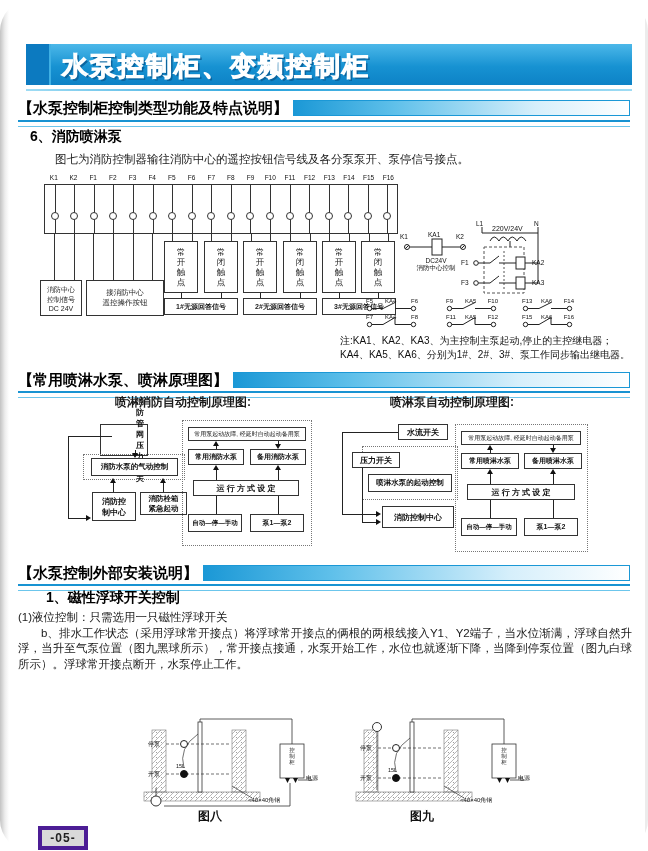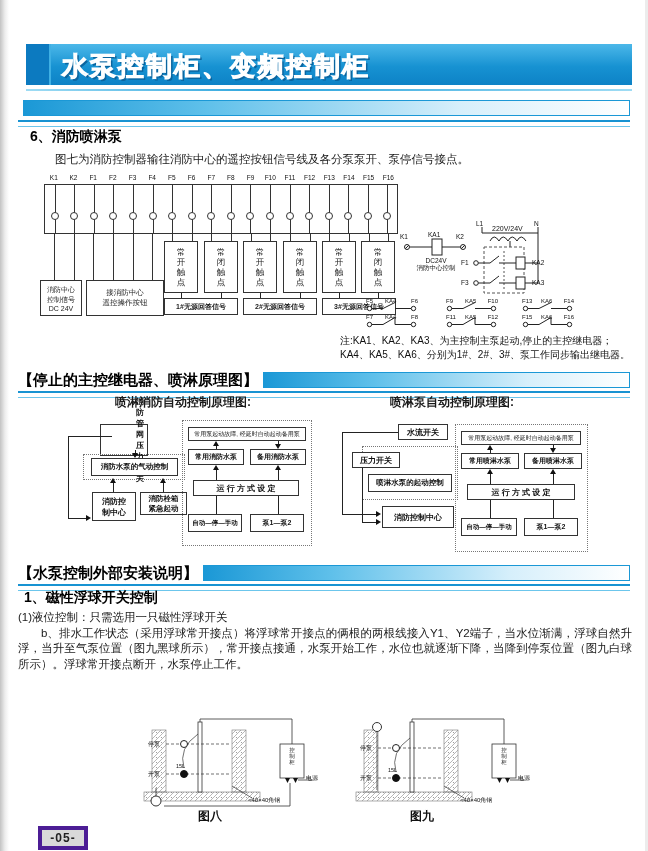--- a/index.html
+++ b/index.html
@@ -1,17 +1,17 @@
 <!DOCTYPE html>
 <html><head>
 <meta charset="utf-8">
 <style>
   html,body{margin:0;padding:0;background:#ffffff;}
   .page{position:relative;width:648px;height:851px;background:#fff;overflow:hidden;
-        font-family:"Liberation Sans","DejaVu Sans",sans-serif;color:#1a1a1a;}
+        font-family:"Liberation Sans","DejaVu Sans",sans-serif;color:#1a1a1a;border-radius:31px;}
   .edge-left{position:absolute;left:0;top:0;width:9px;height:100%;
              background:linear-gradient(90deg,#c3c3c3,#ededed 55%,#ffffff);}
   .edge-right{position:absolute;right:0;top:0;width:3px;height:100%;background:#ececec;}
 
   
   .banner{position:absolute;left:26px;top:44px;width:606px;height:41px;
           background:linear-gradient(180deg,#4cb8e9 0%,#1792d2 55%,#0d82c6 100%);}
   .banner-block{position:absolute;left:0;top:0;width:23px;height:41px;background:#0c7ac0;border-right:2px solid #3fb0e4;}
   .banner-title{position:absolute;left:36px;top:5px;font-size:26px;font-weight:bold;letter-spacing:2px;
                 color:#8ed7f5;-webkit-text-stroke:1px #ffffff;text-shadow:2px 2px 0 #0b659f;white-space:nowrap;}
@@ -86,20 +86,21 @@
   <div class="edge-left"></div>
   <div class="edge-right"></div>
 
   <div class="banner">
     <div class="banner-block"></div>
     <div class="banner-title">水泵控制柜、变频控制柜</div>
   </div>
   <div class="banner-line"></div>
 
   <div class="sec" style="top:98px;">
+    <span class="sec-title">【水泵控制柜控制类型功能及特点说明】</span>
     <span class="sec-bar"></span>
   </div>
   <div class="sec-underline" style="top:120px;"></div>
 
   <div class="h-bold" style="left:30px;top:128px;">6、消防喷淋泵</div>
   <div class="body-text" style="left:55px;top:152px;">图七为消防控制器输往消防中心的遥控按钮信号线及各分泵泵开、泵停信号接点。</div>
 
   <div class="diagram1">
     <div class="tlabels">
         <span>K1</span>
@@ -353,21 +354,21 @@
       <span class="cl" style="left:0;">F15</span>
       <span class="cl" style="left:19px;">KA6</span>
       <span class="cl" style="right:0;">F16</span>
     </div>
 
     <div class="note" style="top:160px;">注:KA1、KA2、KA3、为主控制主泵起动,停止的主控继电器；</div>
     <div class="note" style="top:174px;">KA4、KA5、KA6、分别为1#、2#、3#、泵工作同步输出继电器。</div>
   </div>
 
   <div class="sec" style="top:370px;">
-    <span class="sec-title">【停止的主控继电器、喷淋原理图】</span>
+    <span class="sec-title">【常用喷淋水泵、喷淋原理图】</span>
     <span class="sec-bar"></span>
   </div>
   <div class="sec-underline" style="top:391px;"></div>
 
   <div class="schematics">
     <span class="sch-title" style="left:85px;">喷淋消防自动控制原理图:</span>
     <span class="sch-title" style="left:360px;">喷淋泵自动控制原理图:</span>
 
     <div class="fbox" style="left:70px;top:30px;width:48px;height:32px;font-size:8px;padding-left:32px;">消防管网
 压力开关</div>
@@ -439,21 +440,21 @@
     <div class="vline" style="left:460px;top:106px;height:18px;"></div>
     <div class="vline" style="left:523px;top:106px;height:18px;"></div>
   </div>
 
   <div class="sec" style="top:563px;">
     <span class="sec-title">【水泵控制外部安装说明】</span>
     <span class="sec-bar"></span>
   </div>
   <div class="sec-underline" style="top:584px;"></div>
 
-  <div class="h-bold" style="left:24px;top:589px;">1、磁性浮球开关控制</div>
+  <div class="h-bold" style="left:46px;top:589px;">1、磁性浮球开关控制</div>
   <div class="body-text" style="left:18px;top:610px;">(1)液位控制：只需选用一只磁性浮球开关</div>
   <div class="paras">
     <p>b、排水工作状态（采用浮球常开接点）将浮球常开接点的俩根的两根线接入Y1、Y2端子，当水位渐满，浮球自然升浮，当升至气泵位置（图九黑球所示），常开接点接通，水泵开始工作，水位也就逐渐下降，当降到停泵位置（图九白球所示）。浮球常开接点断开，水泵停止工作。</p>
   </div>
 
   <div class="fig" style="left:140px;top:716px;">
     <svg width="185" height="95">
       <defs>
         <pattern id="sp8" width="5" height="5" patternUnits="userSpaceOnUse">
           <path d="M0 5 L5 0" stroke="#9a9a9a" stroke-width="0.7"></path>

